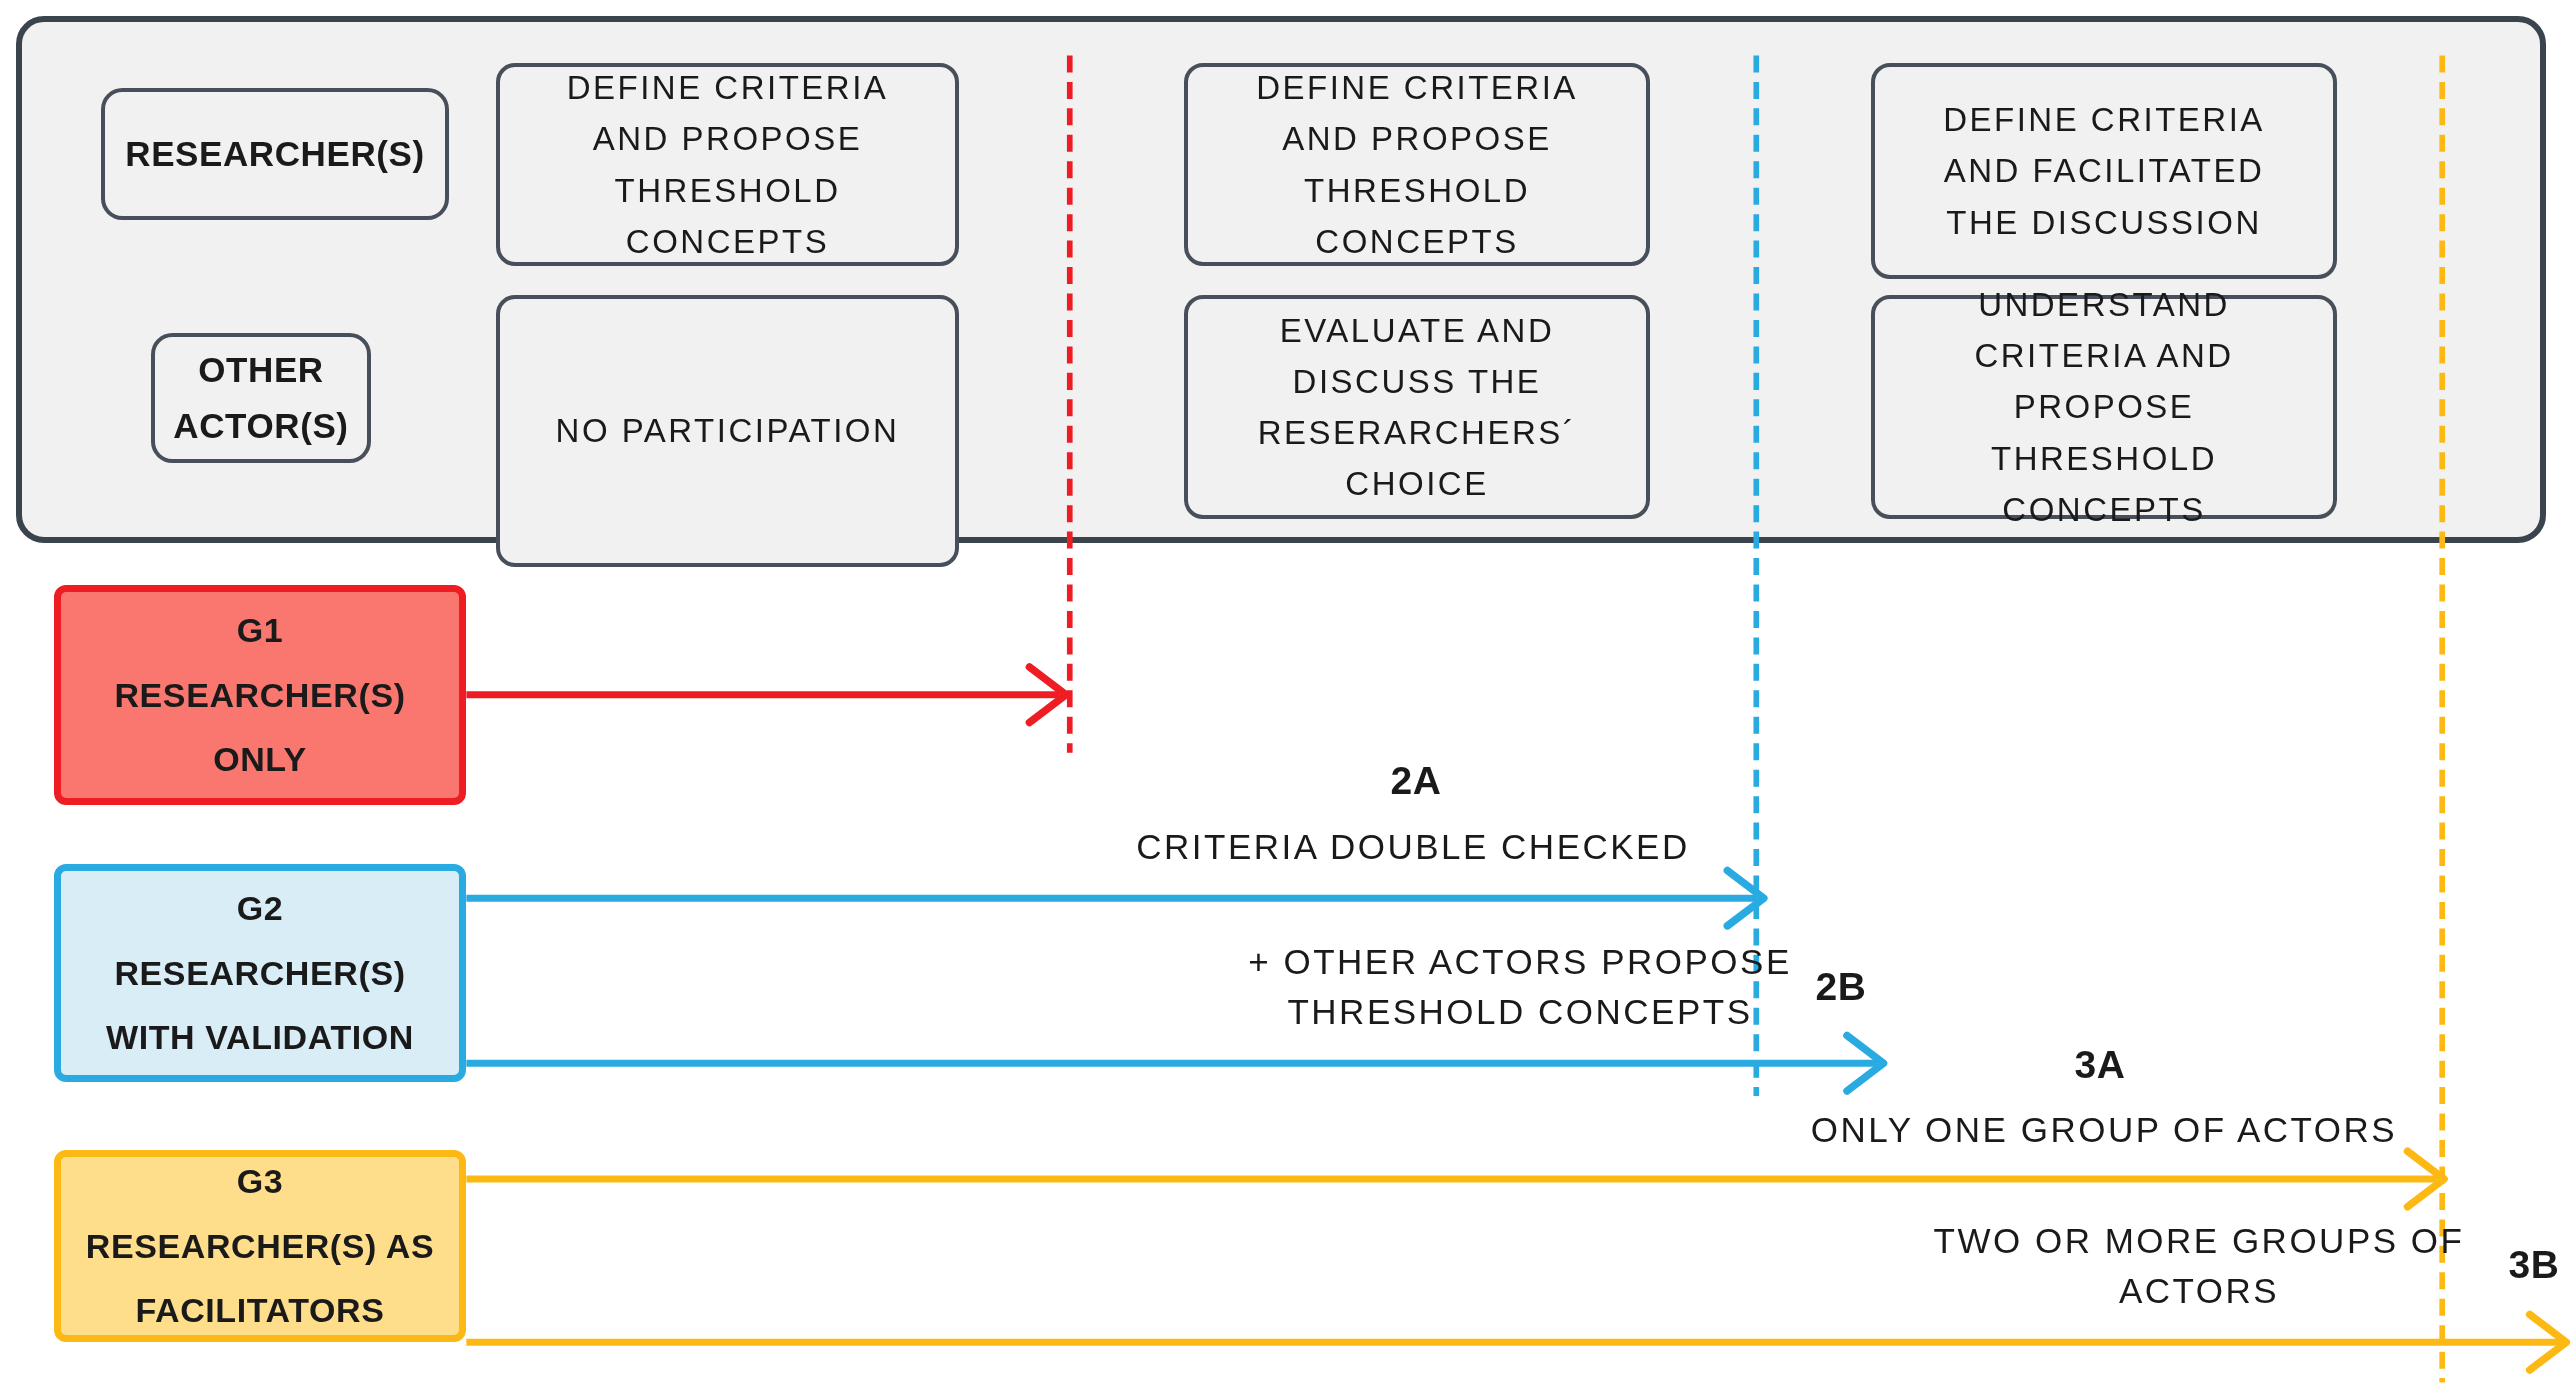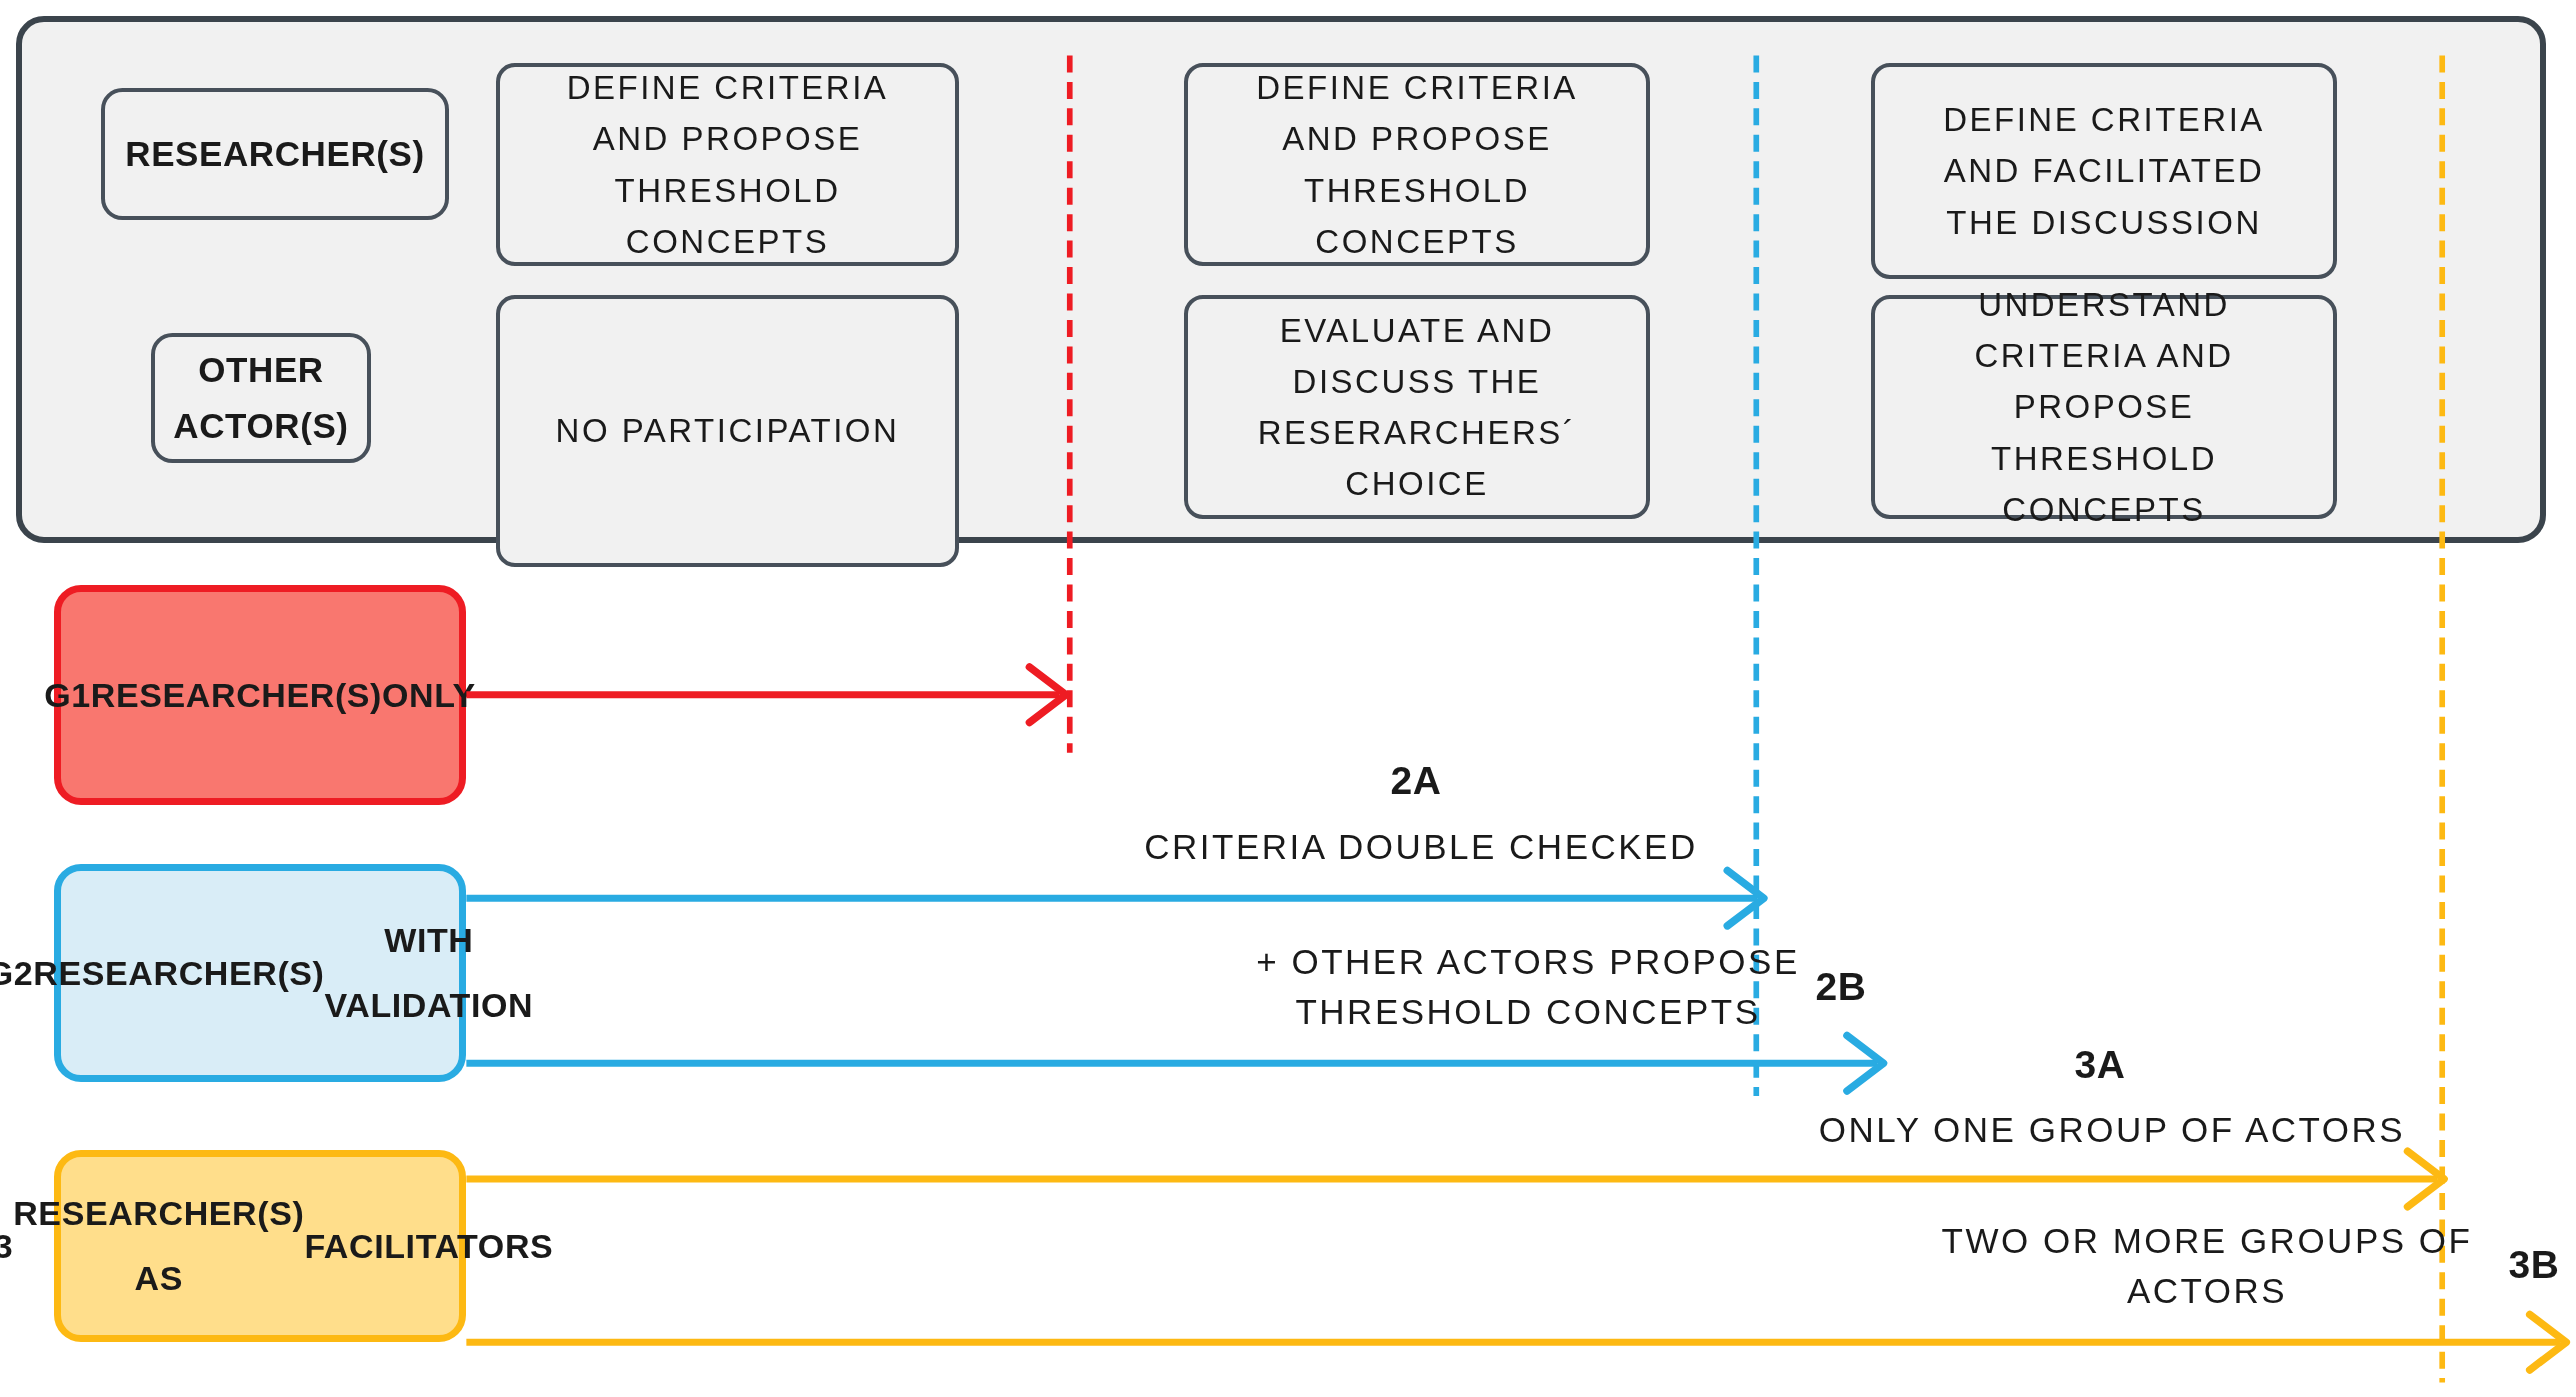--- a/index.html
+++ b/index.html
@@ -40,37 +40,36 @@
     background:var(--panel-bg);
     border:4.4px solid var(--box-border);
     border-radius:21.4px;
     display:flex;flex-direction:column;align-items:center;justify-content:center;
     text-align:center;
     font-size:35px;font-weight:700;letter-spacing:0.6px;line-height:1.6;
   }
   
   .gbox{
     left:54px;width:412px;
-    border-radius:27px;
-    display:flex;flex-direction:row;align-items:center;justify-content:center;
+    border-radius:12px;
+    display:flex;flex-direction:column;align-items:center;justify-content:center;
     text-align:center;
     font-size:34px;font-weight:700;line-height:1.9;letter-spacing:0.6px;
   }
   .gbox.g1{top:585px;height:220px;background:var(--red-fill);border:7px solid var(--red);}
   .gbox.g2{top:864px;height:218px;background:var(--blue-fill);border:7px solid var(--blue);}
   .gbox.g3{top:1150px;height:192px;background:var(--yellow-fill);border:7px solid var(--yellow);}
   
   .code{
     font-size:39px;font-weight:700;letter-spacing:0.6px;white-space:nowrap;
     transform:translate(-50%,-50%);
   }
   .ann{
     font-size:35px;letter-spacing:2.5px;line-height:1.42;text-align:center;white-space:nowrap;
     transform:translate(-50%,-50%);
-    margin-left:8px;
   }
   svg.overlay{position:absolute;left:0;top:0;pointer-events:none;}
   .dash{fill:none;stroke-width:9;stroke-dasharray:27 15;}
   .shaft{fill:none;stroke-width:11;}
   .head{fill:none;stroke-width:12;stroke-linecap:round;stroke-linejoin:round;}
 </style>
 </head>
 <body>
 
 <div class="stage">

